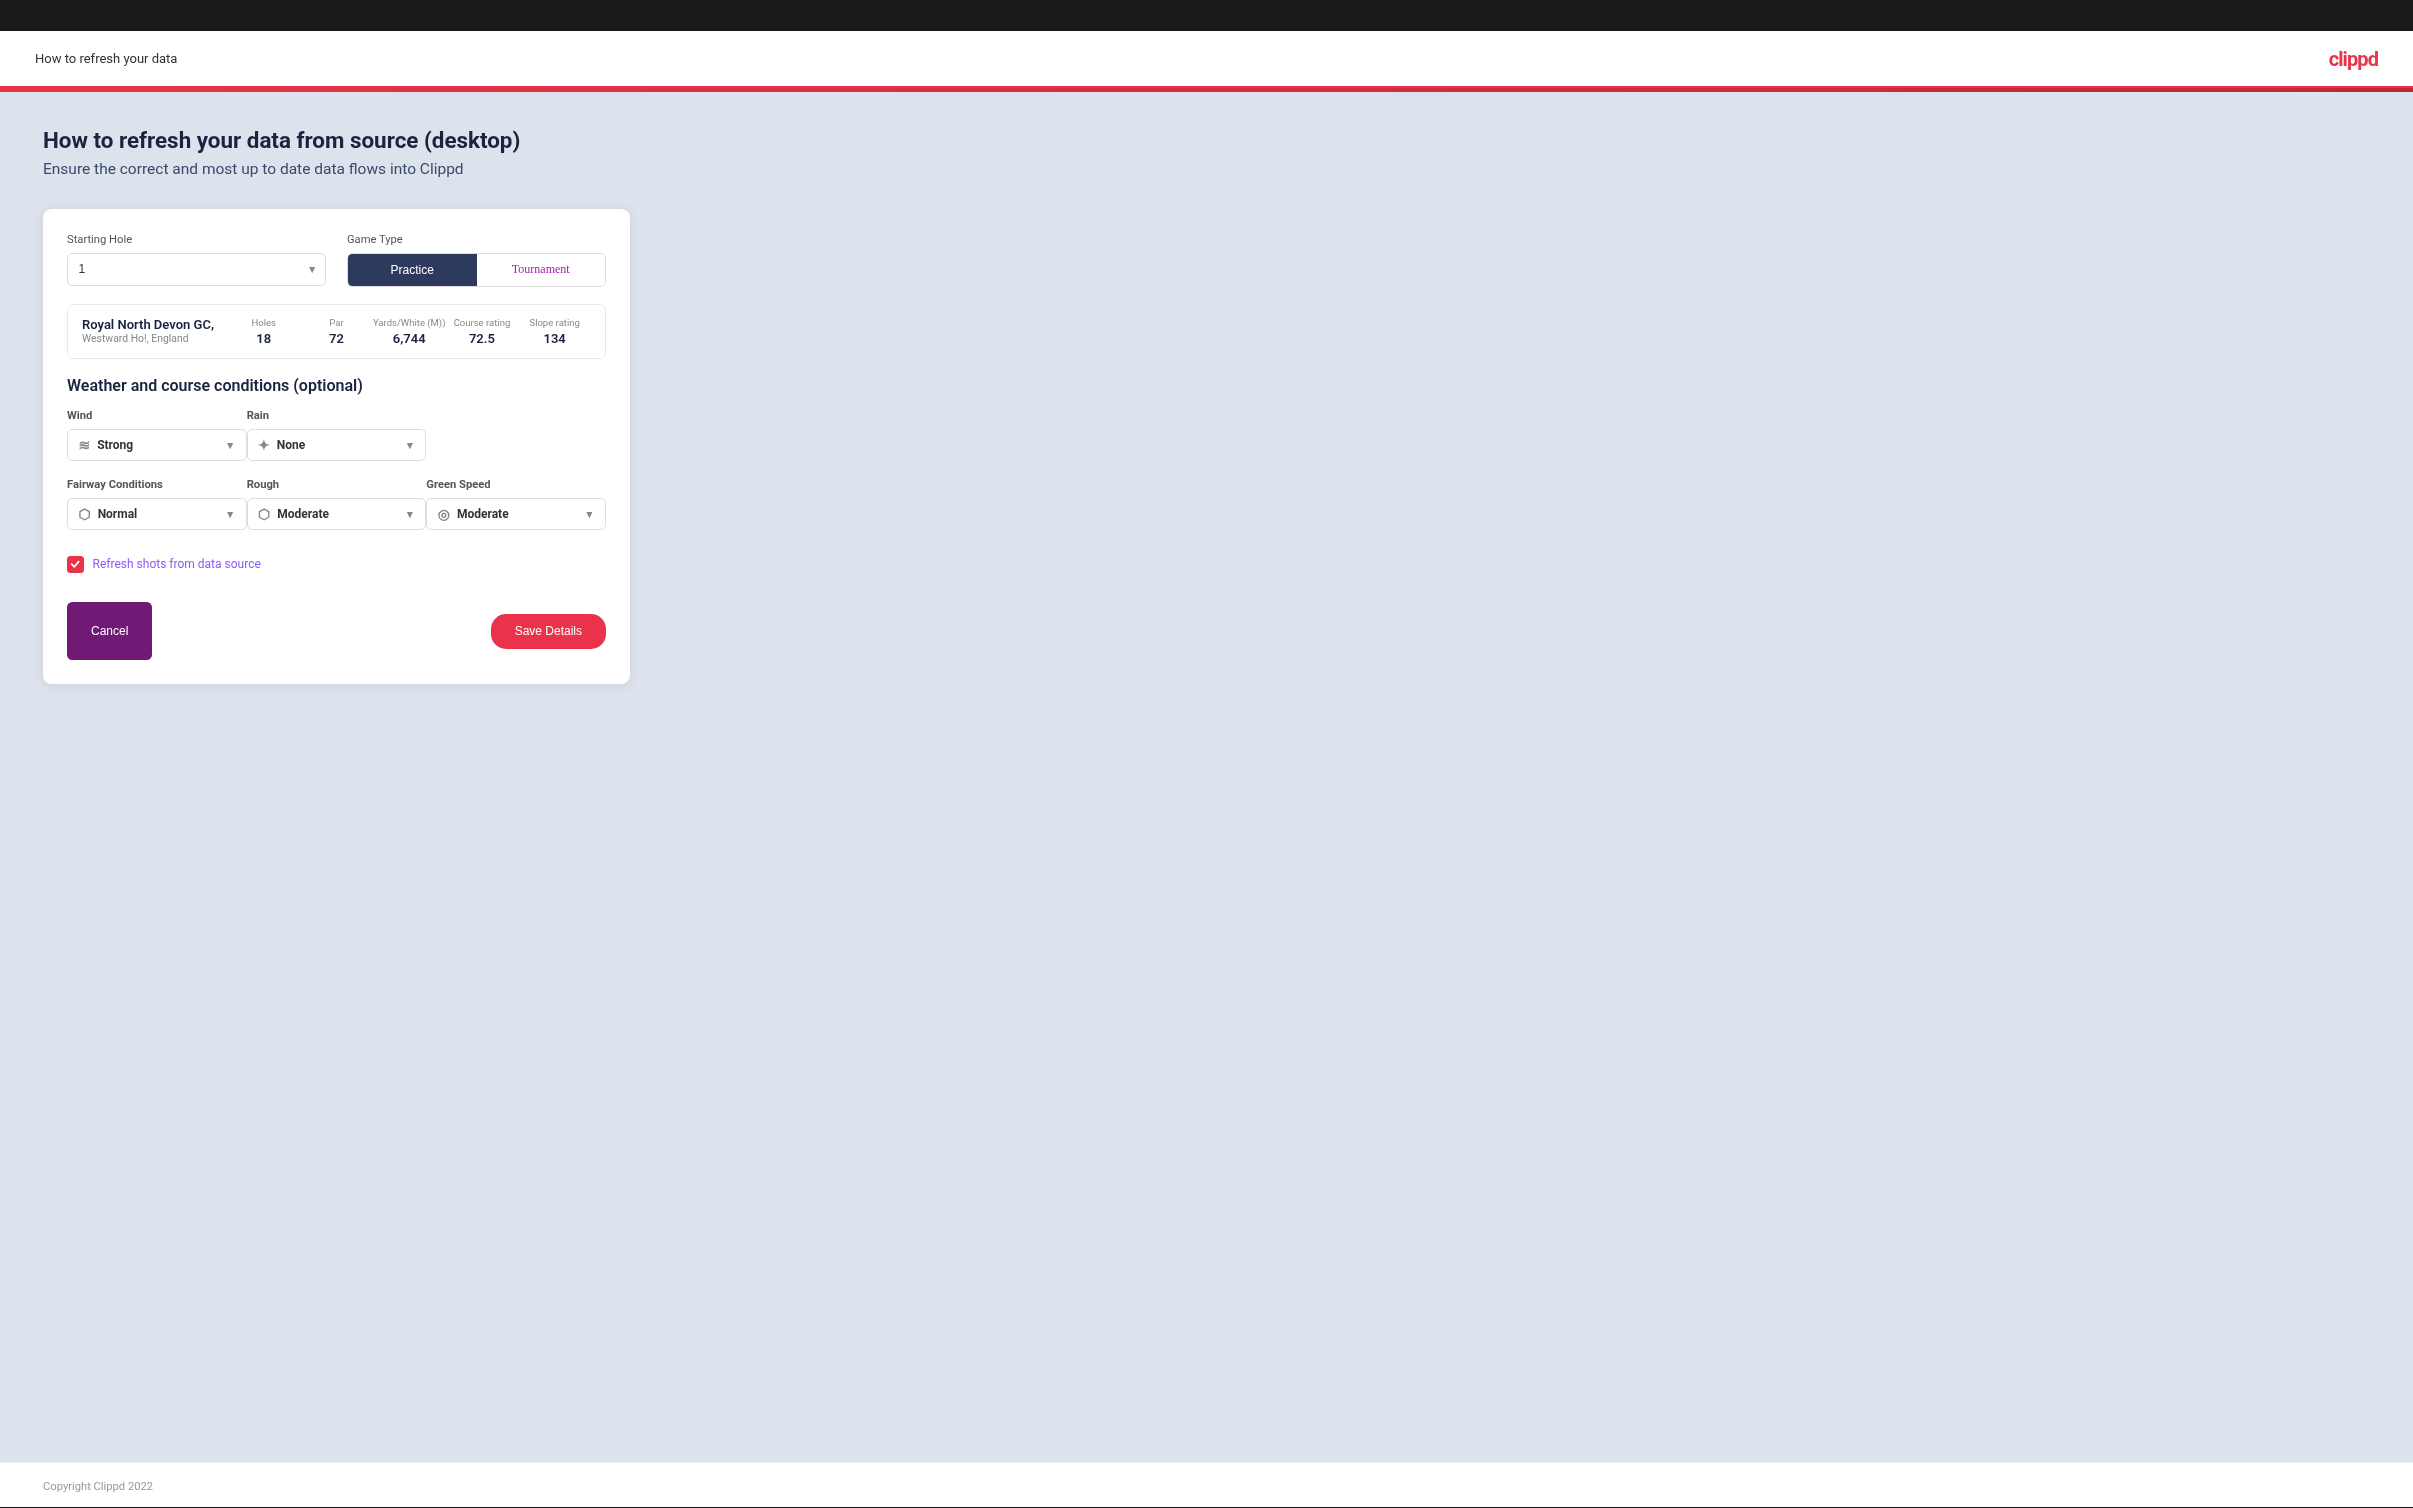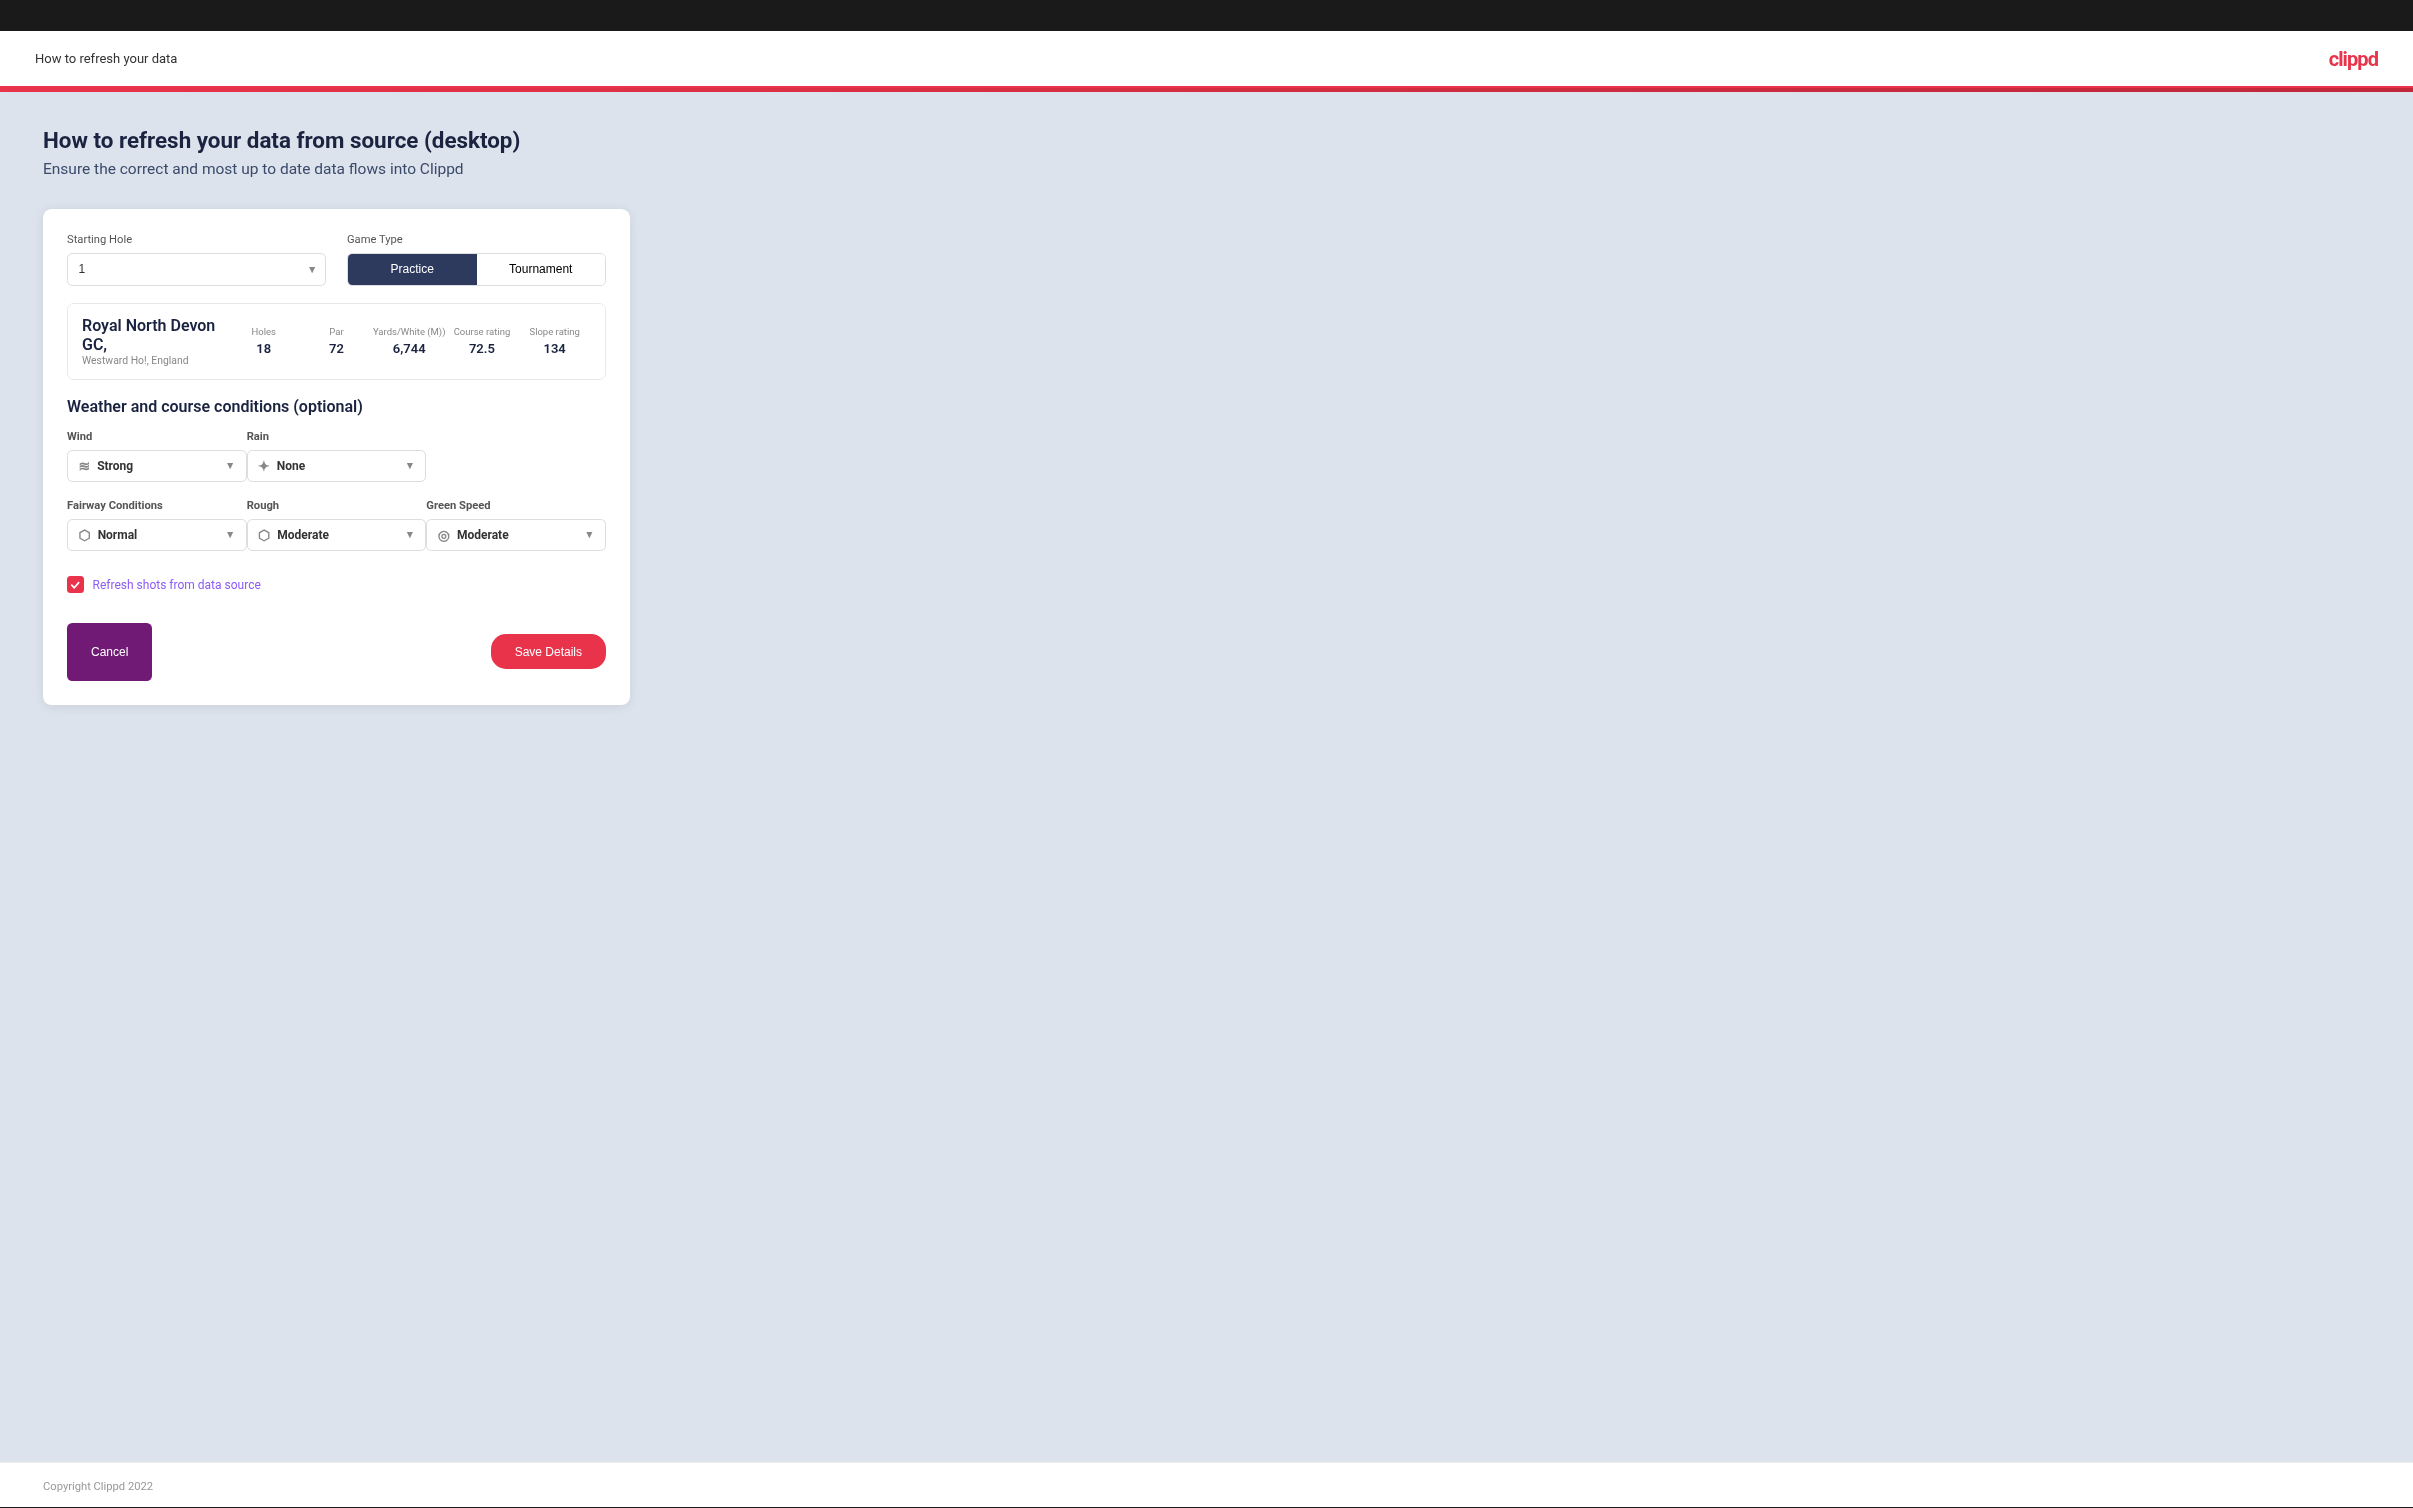--- a/index.html
+++ b/index.html
@@ -109,39 +109,40 @@
       font-size: 12px;
       font-weight: 500;
       transition: background 0.2s;
     }
     .game-type-btn.active {
       background: #2d3a5e;
       color: #ffffff;
     }
     .game-type-btn.inactive {
       background: #ffffff;
-      color: #000000;
+      color: #a21caf;
+      font-family: Liberation Serif, serif;
     }
     .course-table {
       border: 0.9px solid #e8e8e8;
       border-radius: 7px;
       overflow: hidden;
       margin-bottom: 17px;
     }
     .course-row {
       display: flex;
       align-items: center;
       padding: 12px 14px;
       background: #fff;
     }
     .course-name-col {
       flex: 2;
     }
     .course-name {
-      font-size: 16px;
+      font-size: 13px;
       font-weight: 600;
       color: #1a2340;
     }
     .course-location {
       font-size: 10.4px;
       color: #888;
     }
     .course-stat-col {
       flex: 1;
       text-align: center;

